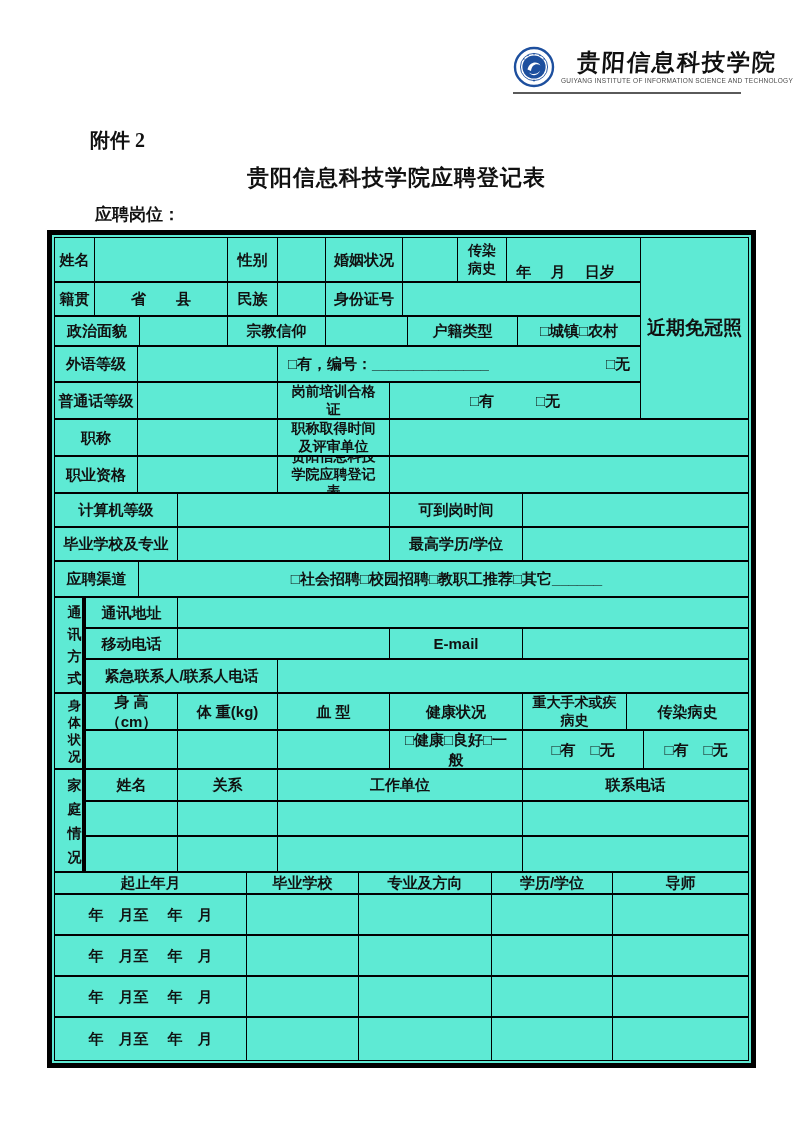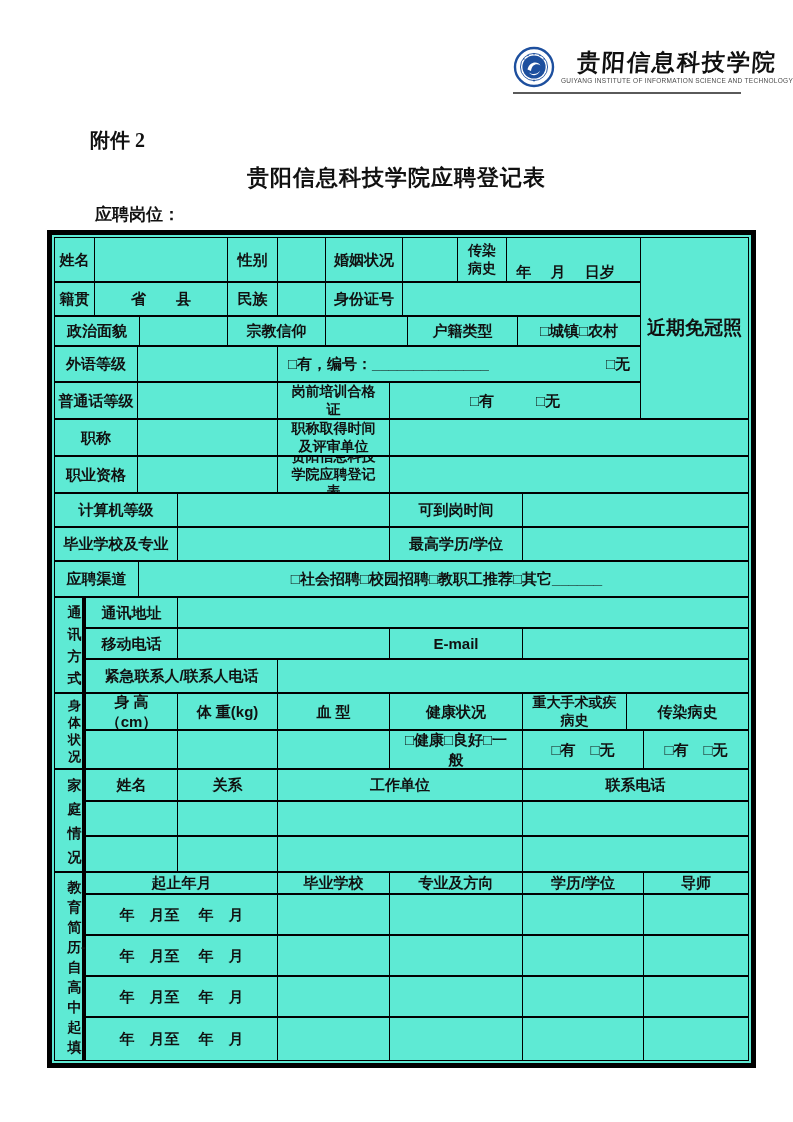--- a/index.html
+++ b/index.html
@@ -287,23 +287,20 @@
         <div class="gr h34">
           <div class="c w92"></div>
           <div class="c w100"></div>
           <div class="c w245"></div>
           <div class="c fx"></div>
         </div>
       </div>
     </div>
 
     <div class="sect">
-      <div class="vlabel">
-        <span class="vtext lh20">教育简历-自高中起填</span>
-      </div>
       <div class="vg-rows">
         <div class="gr h38">
           <div class="c w192">起止年月</div>
           <div class="c w112">毕业学校</div>
           <div class="c w133">专业及方向</div>
           <div class="c w121">学历/学位</div>
           <div class="c fx">导师</div>
         </div>
         <div class="gr h41">
           <div class="c w192">年　月至　 年　月</div>

